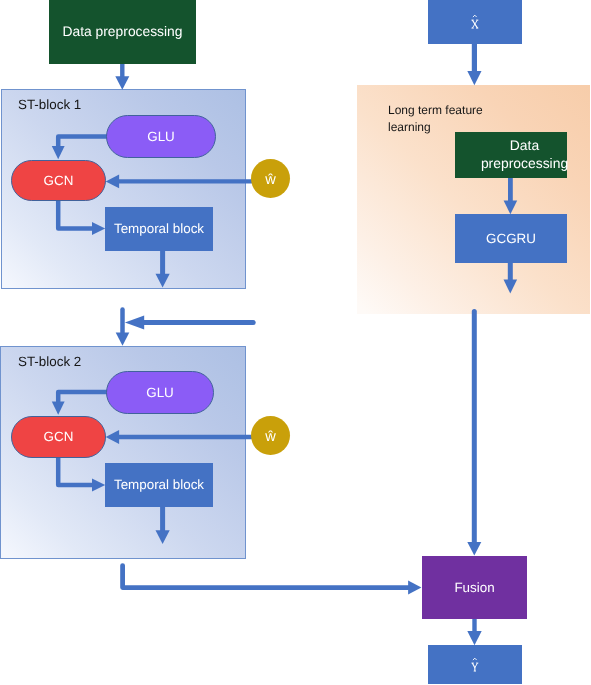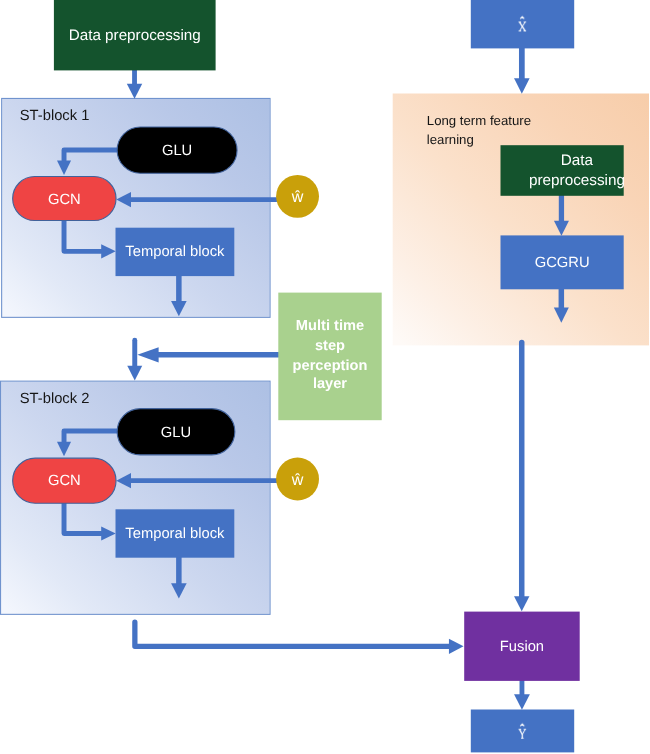--- a/index.html
+++ b/index.html
@@ -24,21 +24,21 @@
   #st2 .panel-title{left:17px;top:6px;}
   #ltfl{left:357px;top:85px;width:233px;height:229px;}
   #ltfl .panel-title{left:3px;top:17px;width:160px;font-size:12px;line-height:16.7px;margin-left:28px;}
 
   
   .box{border-radius:0;}
   .pill{border-radius:999px;}
   .circle{border-radius:50%;}
   .orange{background:#14532d;color:#fff;}
   .blue{background:#4472C4;color:#fff;}
-  .gray{background:#000000;color:#fff;border:1px solid #41629B;}
+  .gray{background:#8b5cf6;color:#fff;border:1px solid #41629B;}
   .green{background:#ef4444;color:#fff;border:1px solid #41629B;}
   .gold{background:#C9A00A;color:#fff;}
   .lgreen{background:#A9D18E;color:#fff;font-weight:bold;}
   .purple{background:#7030A0;color:#fff;}
 
   
   #dp1{left:49px;top:0px;width:147px;height:64px;font-size:13.85px;}
   #dp1 .lbl{white-space:nowrap;position:relative;top:-1px;}
   #glu1{left:106px;top:115px;width:110px;height:43px;font-size:13.4px;}
   #gcn1{left:11px;top:160px;width:95px;height:41px;font-size:13.4px;}
@@ -177,26 +177,20 @@
   <div class="node pill green" id="gcn2">
     <span class="lbl">GCN</span>
   </div>
   <div class="node box blue" id="tb2">
     <span class="lbl">Temporal block</span>
   </div>
   <div class="node circle gold" id="w2">
     <span class="lbl">ŵ</span>
   </div>
 
-  <div class="node box lgreen" id="mts">
-    <span class="lbl">Multi time
-step
-perception
-layer</span>
-  </div>
 
   <div class="node box blue" id="xhat">
     <span class="lbl math" aria-label="X̂">
       <i class="sr">X̂</i>
       <svg class="glyph" viewBox="0 0 12 18" width="12" height="18">
         <path d="M1.9 3.05 L3.8 1.2 L5.65 3.05" fill="none" stroke="#ffffff" stroke-width="0.95" stroke-linecap="butt" stroke-linejoin="miter"></path>
         <g stroke="#ffffff" fill="none" stroke-linecap="butt">
           <path d="M1.3 6.0 L6.5 14.15" stroke-width="1.15"></path>
           <path d="M6.4 6.0 L1.35 14.15" stroke-width="0.9"></path>
           <path d="M0.4 6.05 L2.75 6.05 M5.05 6.05 L7.35 6.05 M0.5 14.1 L2.8 14.1 M5.0 14.1 L7.3 14.1" stroke-width="0.85"></path>

